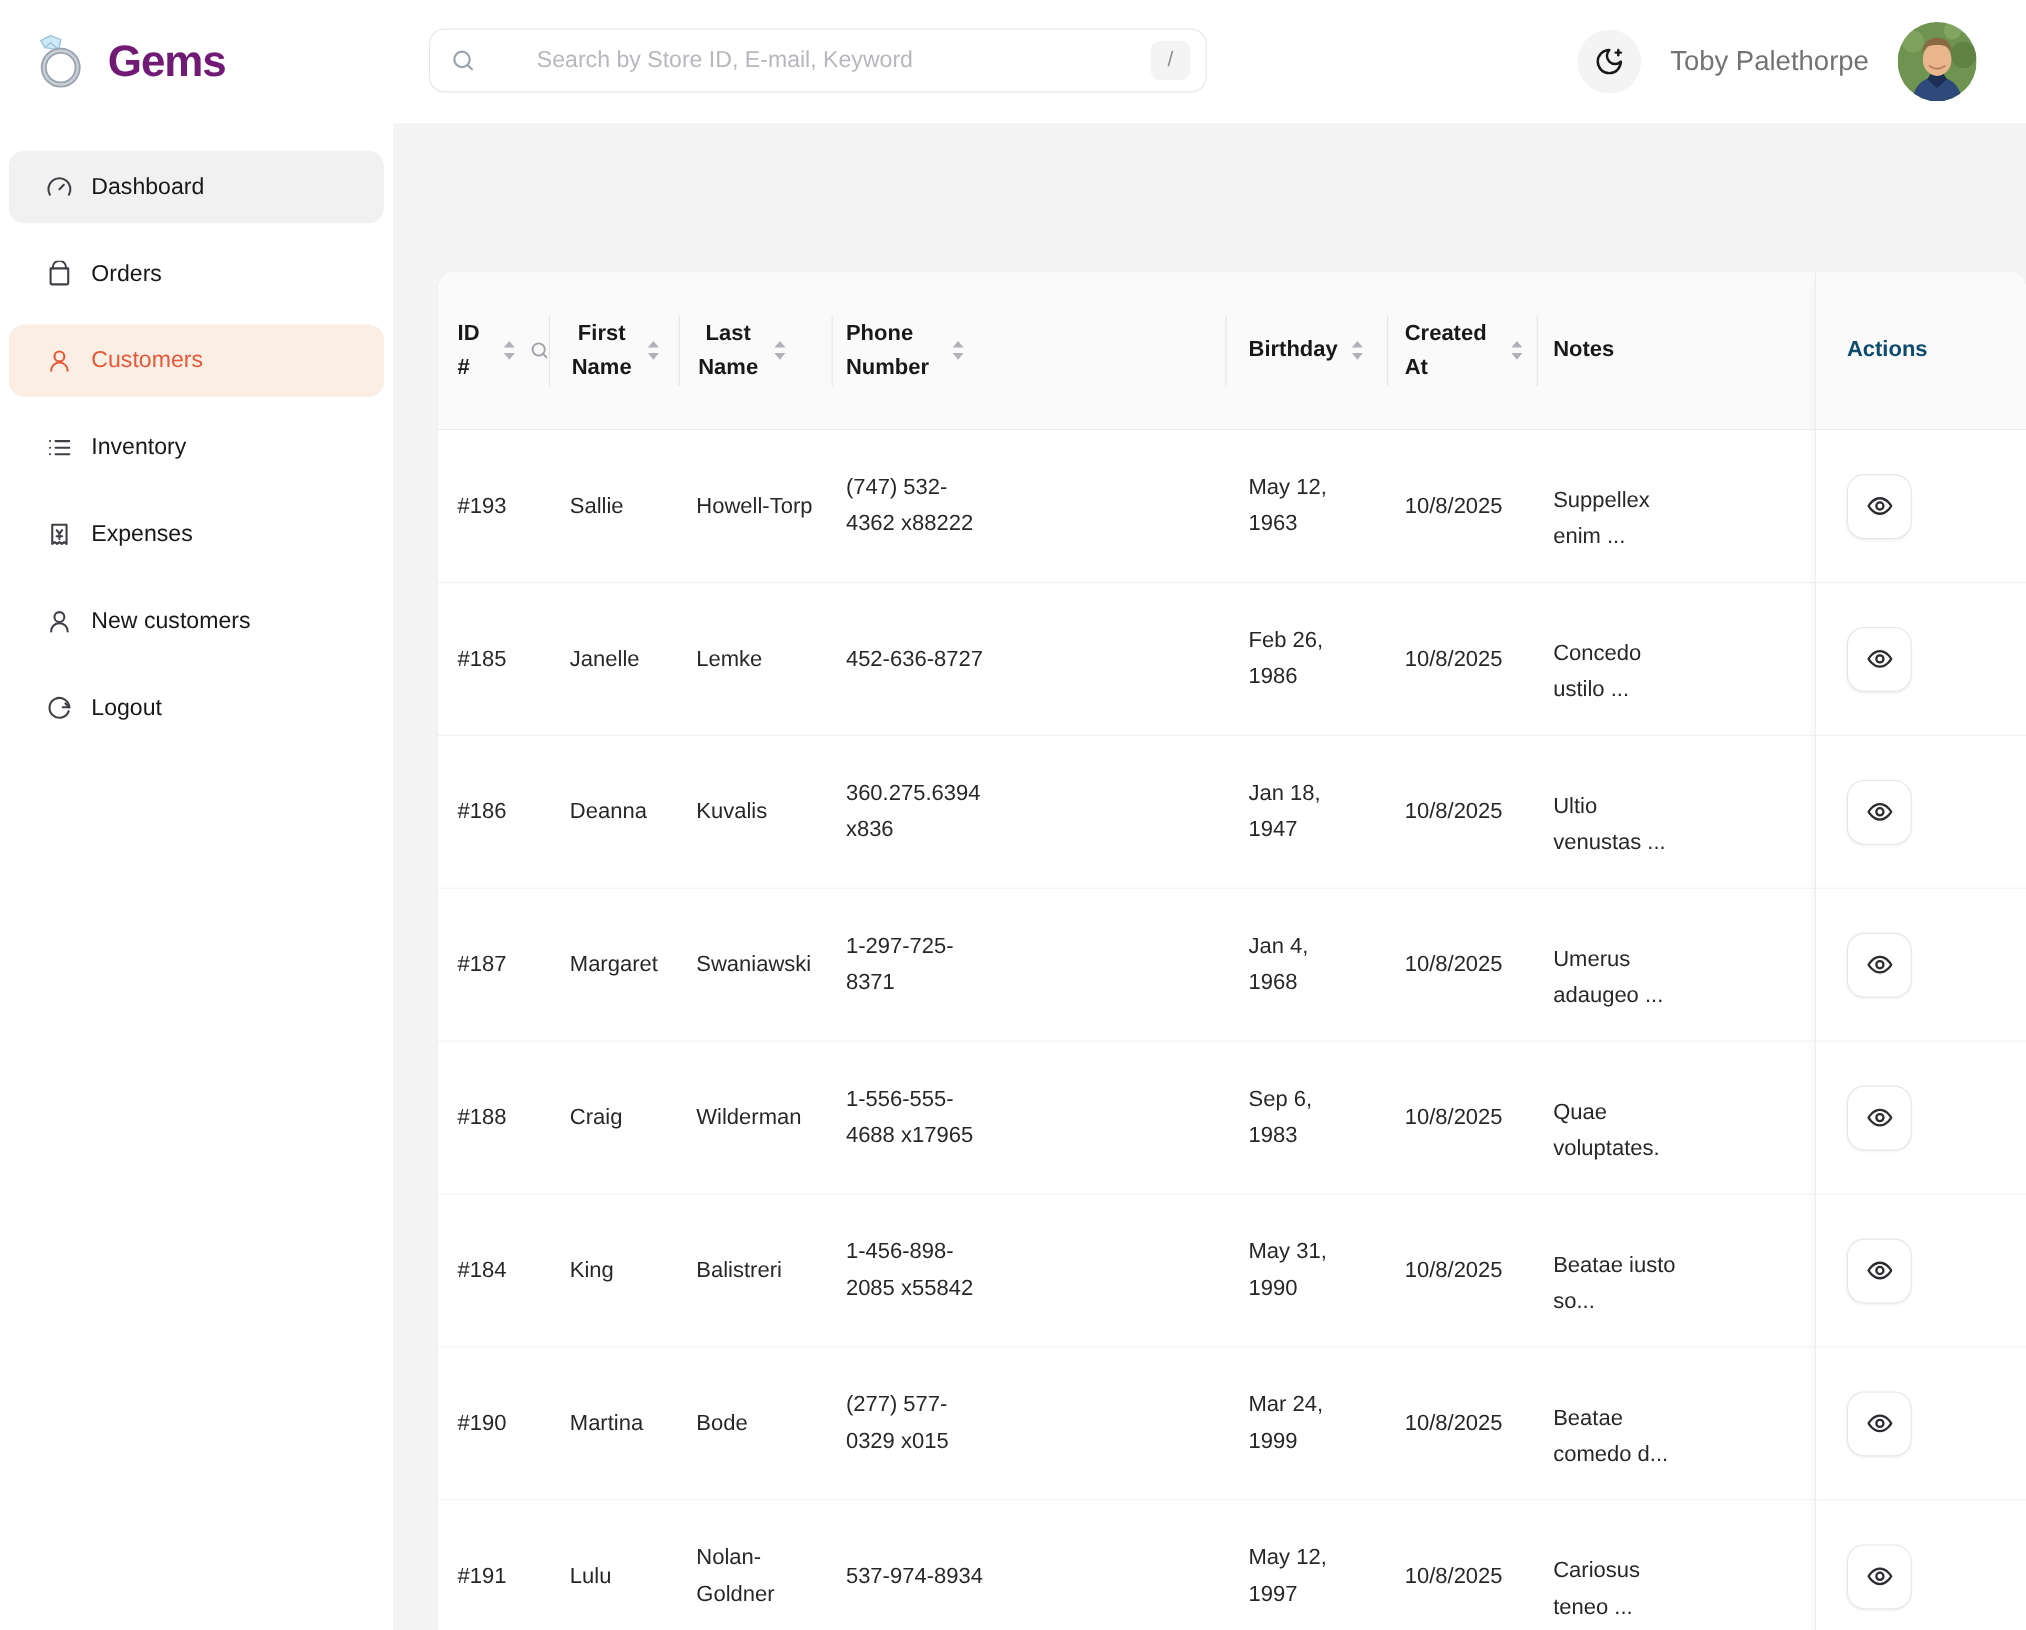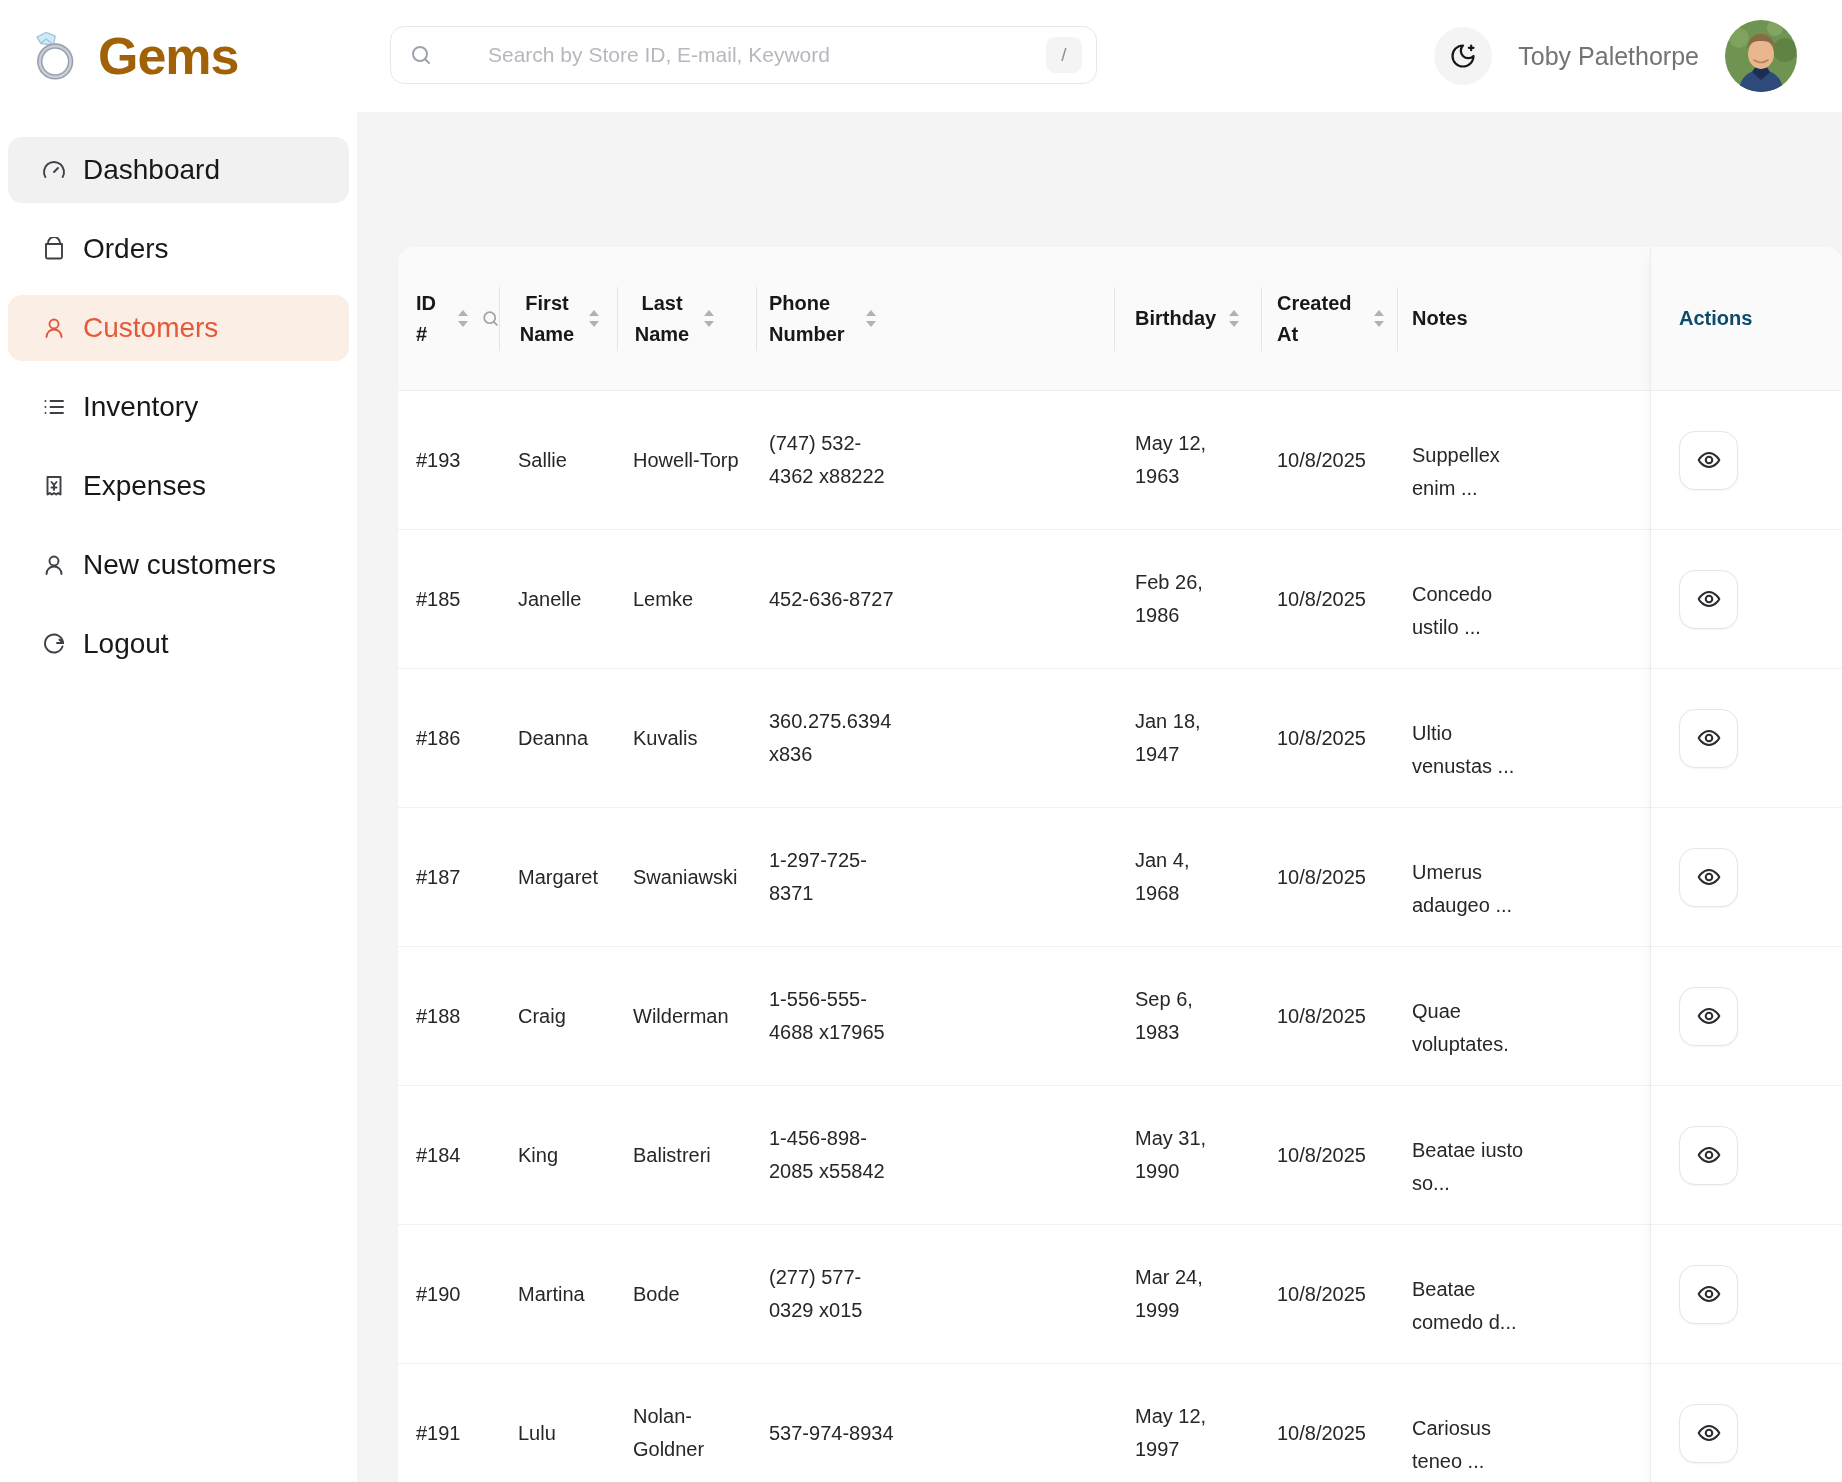--- a/index.html
+++ b/index.html
@@ -9,41 +9,41 @@
     background:#ffffff;
     color:#27272a;
     position:relative;
     overflow:hidden;
   }
   svg { display:block; }
 
   
   .topbar { position:absolute; left:0; top:0; width:1842px; height:112px; background:#fff; z-index:5; }
   .logo { position:absolute; left:28px; top:0; height:112px; display:flex; align-items:center; gap:12px; }
-  .logo-text { font-size:52px; font-weight:800; color:#a16207; letter-spacing:-1px; }
+  .logo-text { font-size:40px; font-weight:800; color:#701a75; letter-spacing:-1px; }
 
   .global-search { position:absolute; left:390px; top:26px; width:707px; height:58px;
     border:1px solid #e5e7eb; border-radius:14px; background:#fff;
     display:flex; align-items:center; padding:0 14px 0 18px;gap:43px; }
   .global-search input { flex:1; border:none; outline:none; font-family:inherit;
     font-size:21px; color:#3f3f46; background:transparent; margin-left:12px; }
   .global-search input::placeholder { color:#b6b8bd; }
   .kbd-badge { width:36px; height:36px; border-radius:9px; background:#f4f4f5; color:#8e8e93;
     font-size:19px; display:flex; align-items:center; justify-content:center; }
 
   .topbar-right { position:absolute; right:45px; top:0; height:112px; display:flex; align-items:center; gap:26px; }
   .theme-btn { width:58px; height:58px; border-radius:50%; background:#f4f4f5; border:none; cursor:pointer;
     display:flex; align-items:center; justify-content:center; }
   .user-name { font-size:25px; color:#737373; }
   .avatar { width:72px; height:72px; border-radius:50%; overflow:hidden; flex:0 0 auto; }
 
   
   .sidebar { position:absolute; left:0; top:112px; width:357px; bottom:0; background:#fff; padding-top:25px; z-index:4; }
   .side-item { height:66px; margin:0 8px 13px 8px; border-radius:14px; display:flex; align-items:center;
-    padding-left:34px; gap:17px; font-size:28px; color:#18181b; cursor:pointer; background:transparent; }
+    padding-left:34px; gap:17px; font-size:21px; color:#18181b; cursor:pointer; background:transparent; }
   .side-item .ic { width:24px; height:24px; color:#3f3f46; flex:0 0 auto; }
   .side-item.first { background:#f1f1f2; }
   .side-item.active { background:#fbeee4; color:#e4593a; }
   .side-item.active .ic { color:#e4593a; }
 
   
   .main { position:absolute; left:357px; top:112px; right:0; bottom:0; background:#f4f4f5; overflow:hidden; }
   .page-title { position:absolute; left:41px; top:160px; font-size:31px; font-weight:700; color:#121316; }
   .toolbar { position:absolute; right:42px; top:165px; height:58px; display:flex; gap:20px; }
   .export-btn { height:58px; padding:0 24px; border-radius:11px; border:1px solid #e4e4e7; background:#fff;

